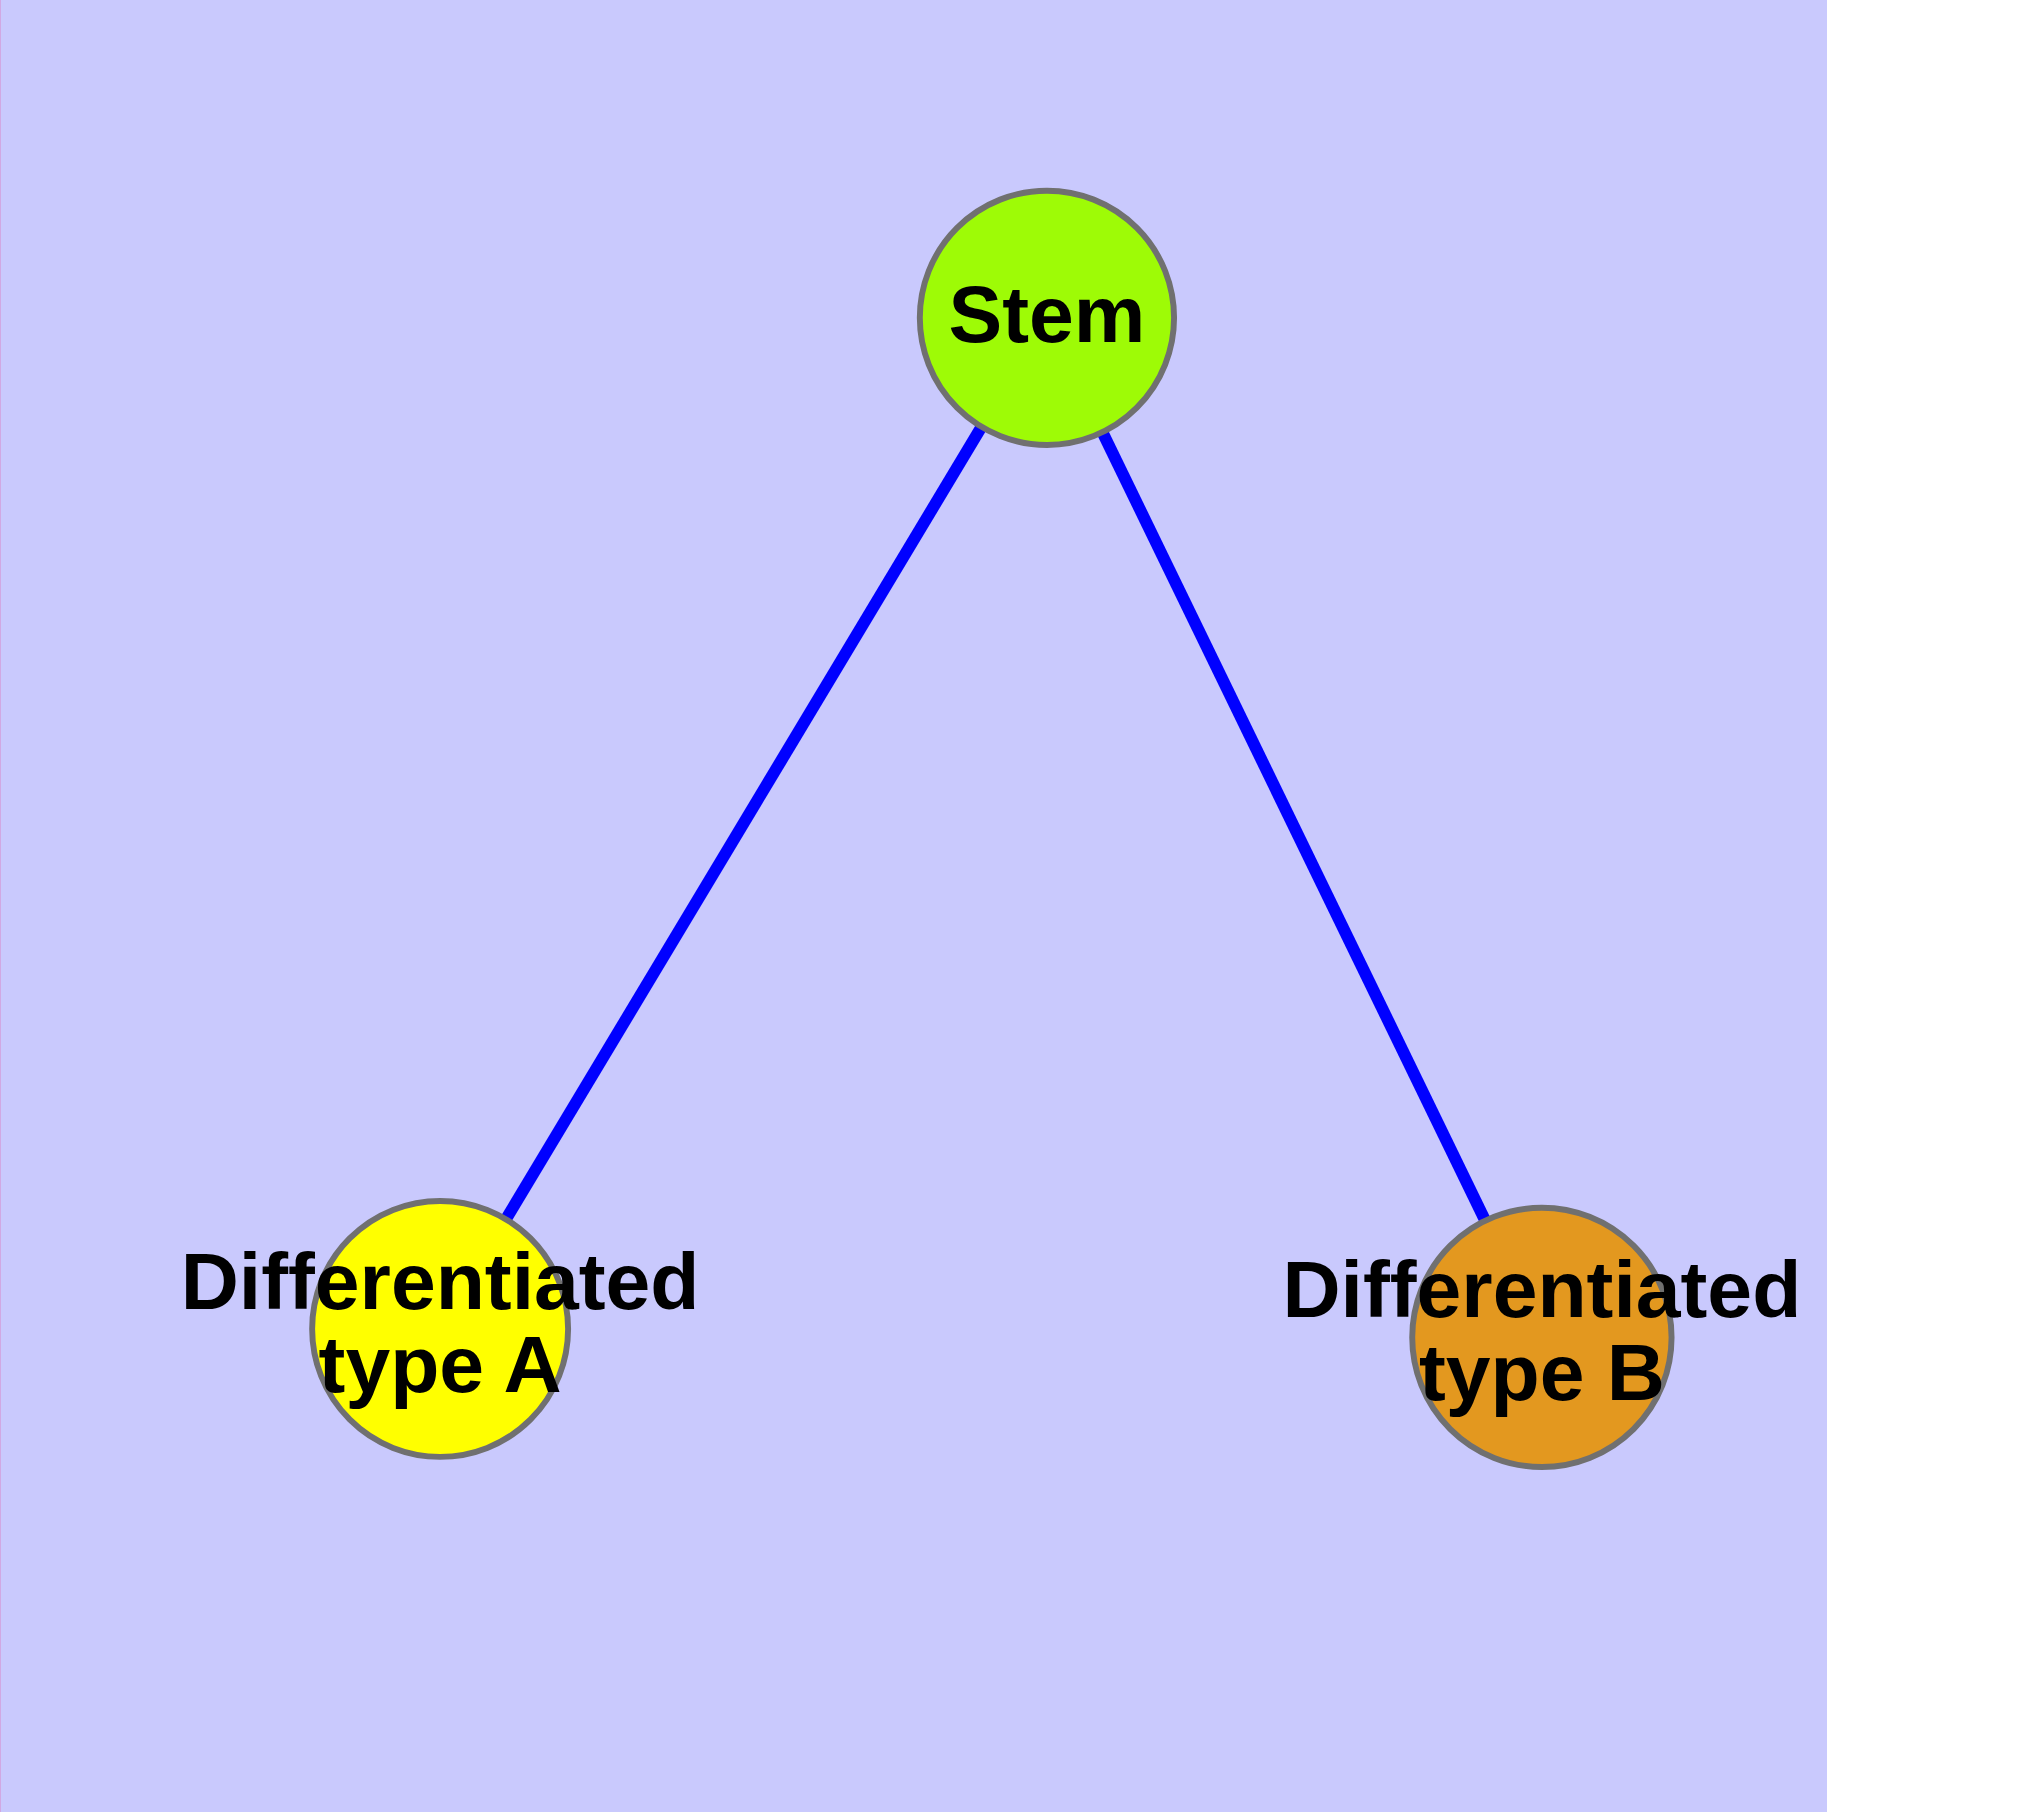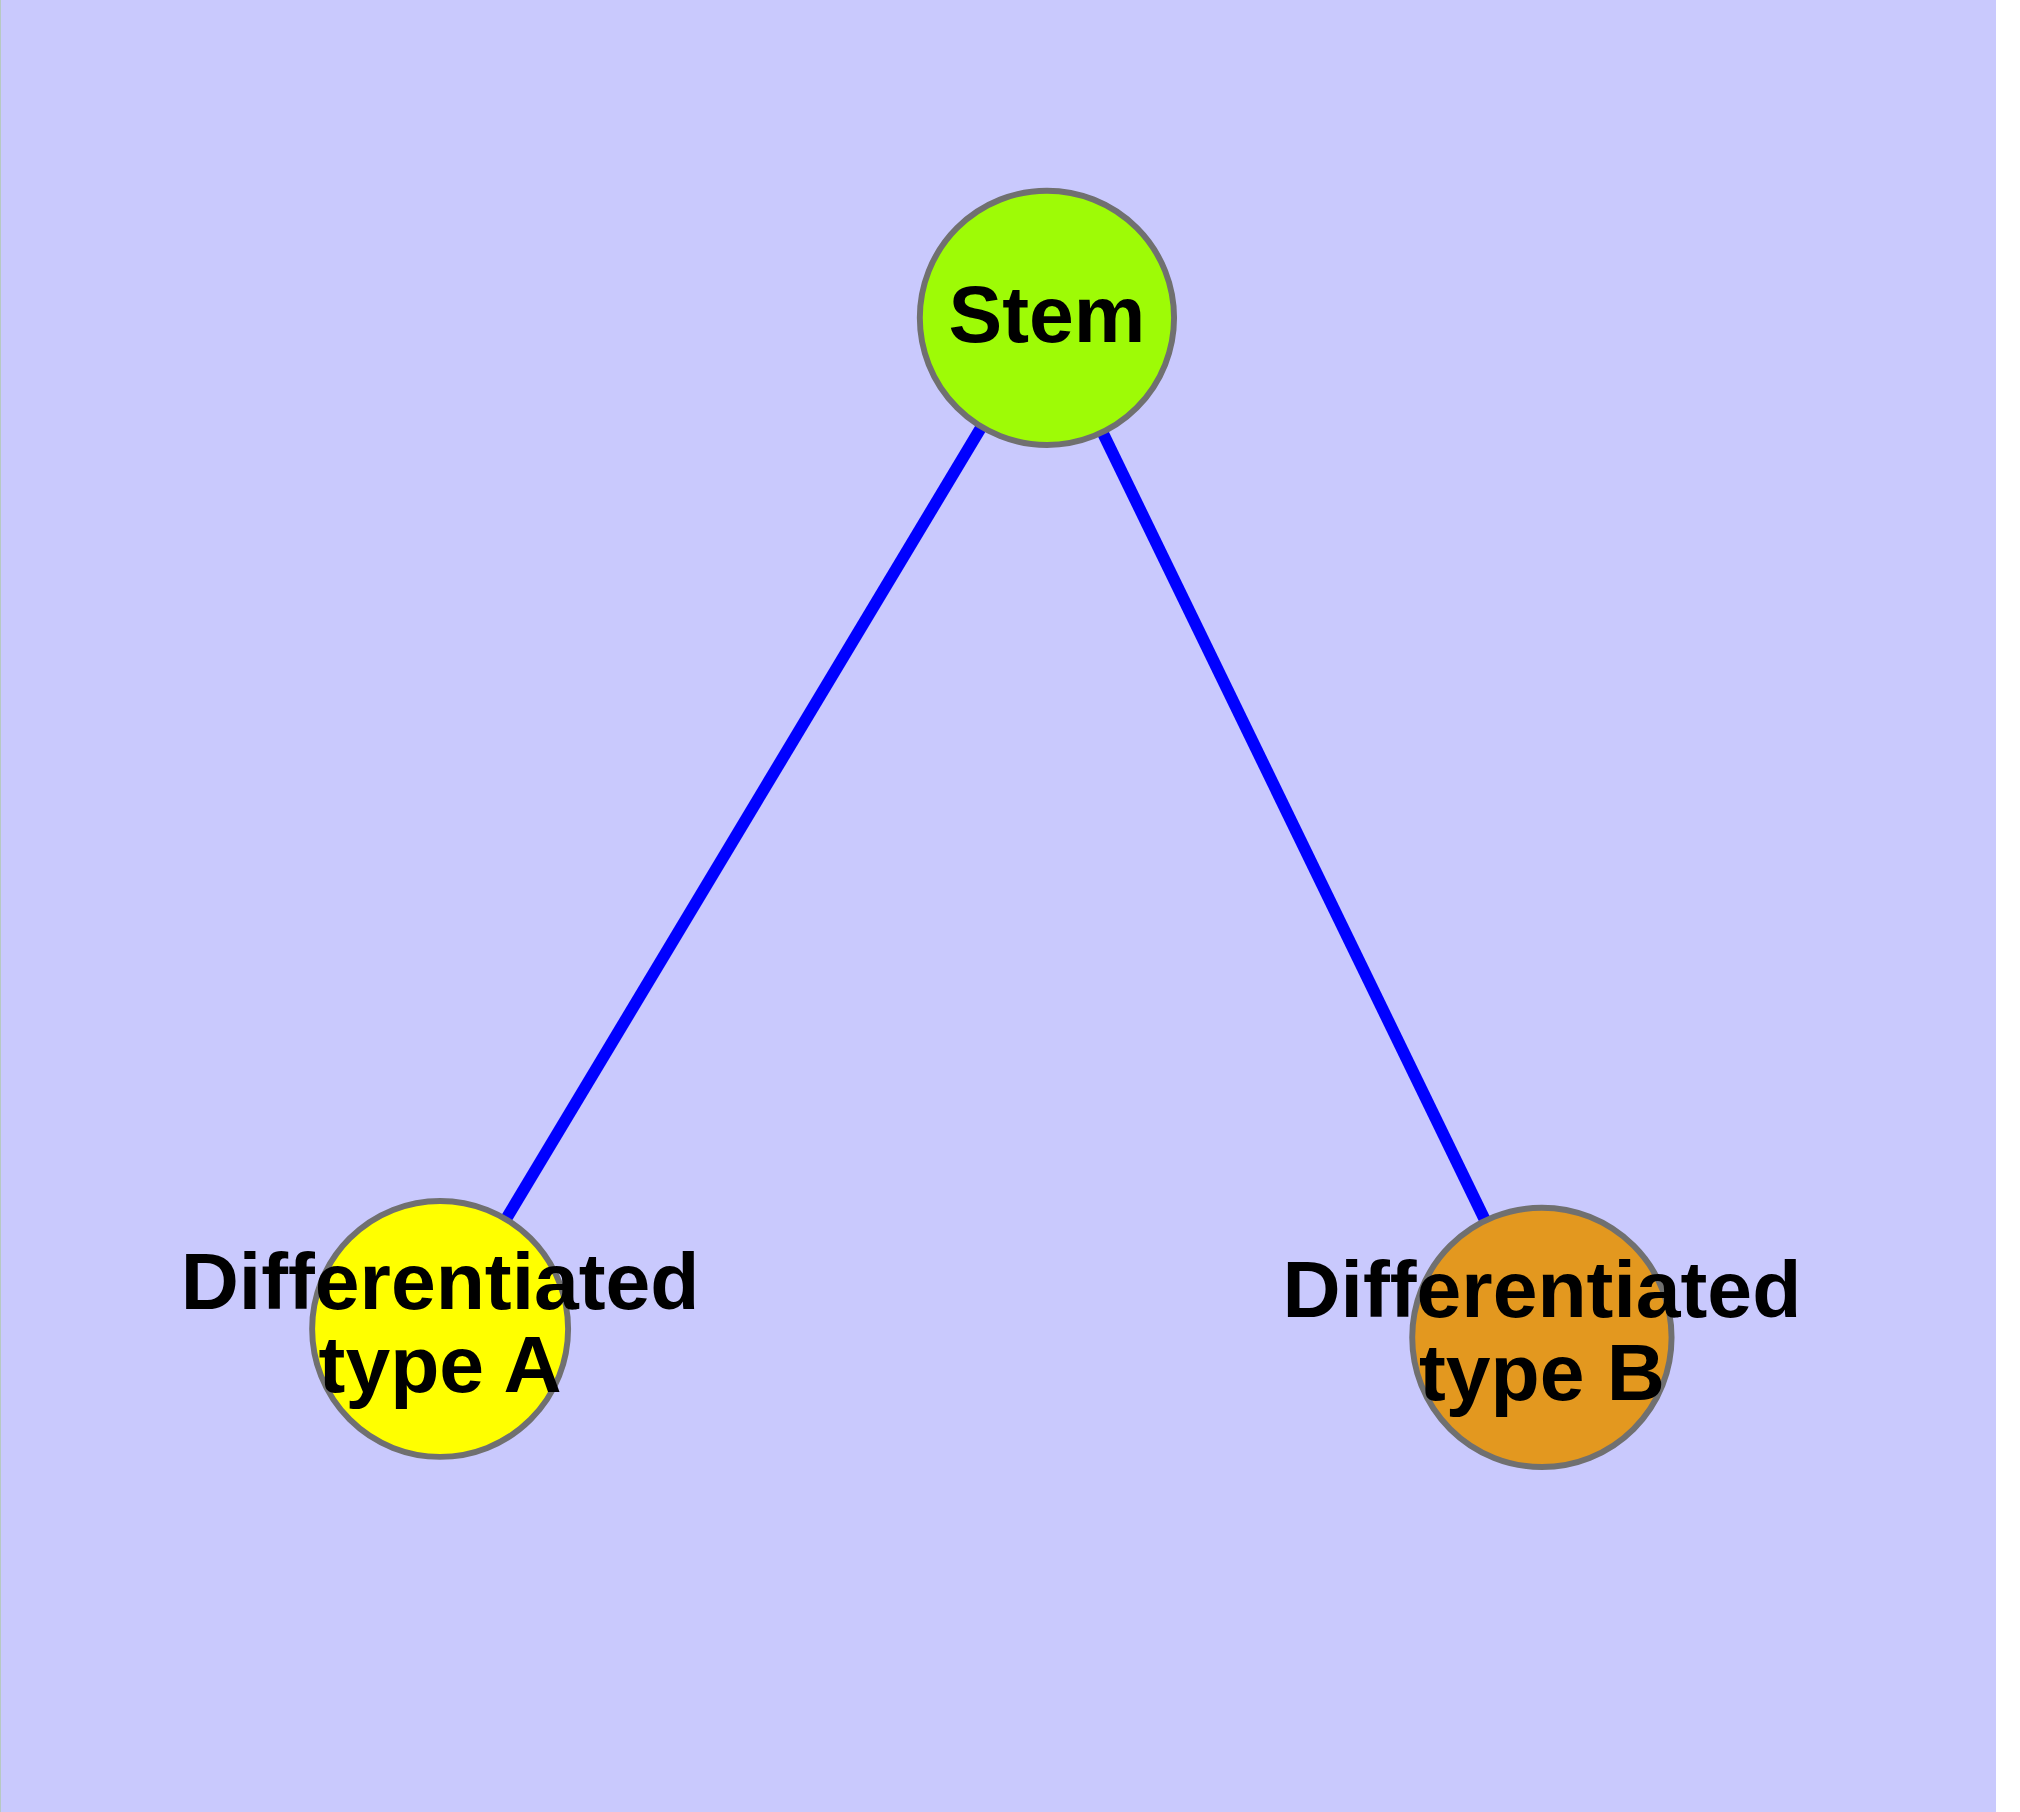--- a/index.html
+++ b/index.html
@@ -6,24 +6,24 @@
   html, body {
     margin: 0;
     padding: 0;
     background: #ffffff;
   }
   body {
     font-family: "Liberation Sans", sans-serif;
   }
   #canvas {
     position: relative;
-    width: 1996px;
+    width: 1827px;
     height: 1812px;
     overflow: hidden;
-    background: #84cc16;
+    background: #ec4899;
   }
   #graph-svg {
     position: absolute;
     left: 0;
     top: 0;
     width: 2021px;
     height: 1812px;
     display: block;
   }
   .node-label {

